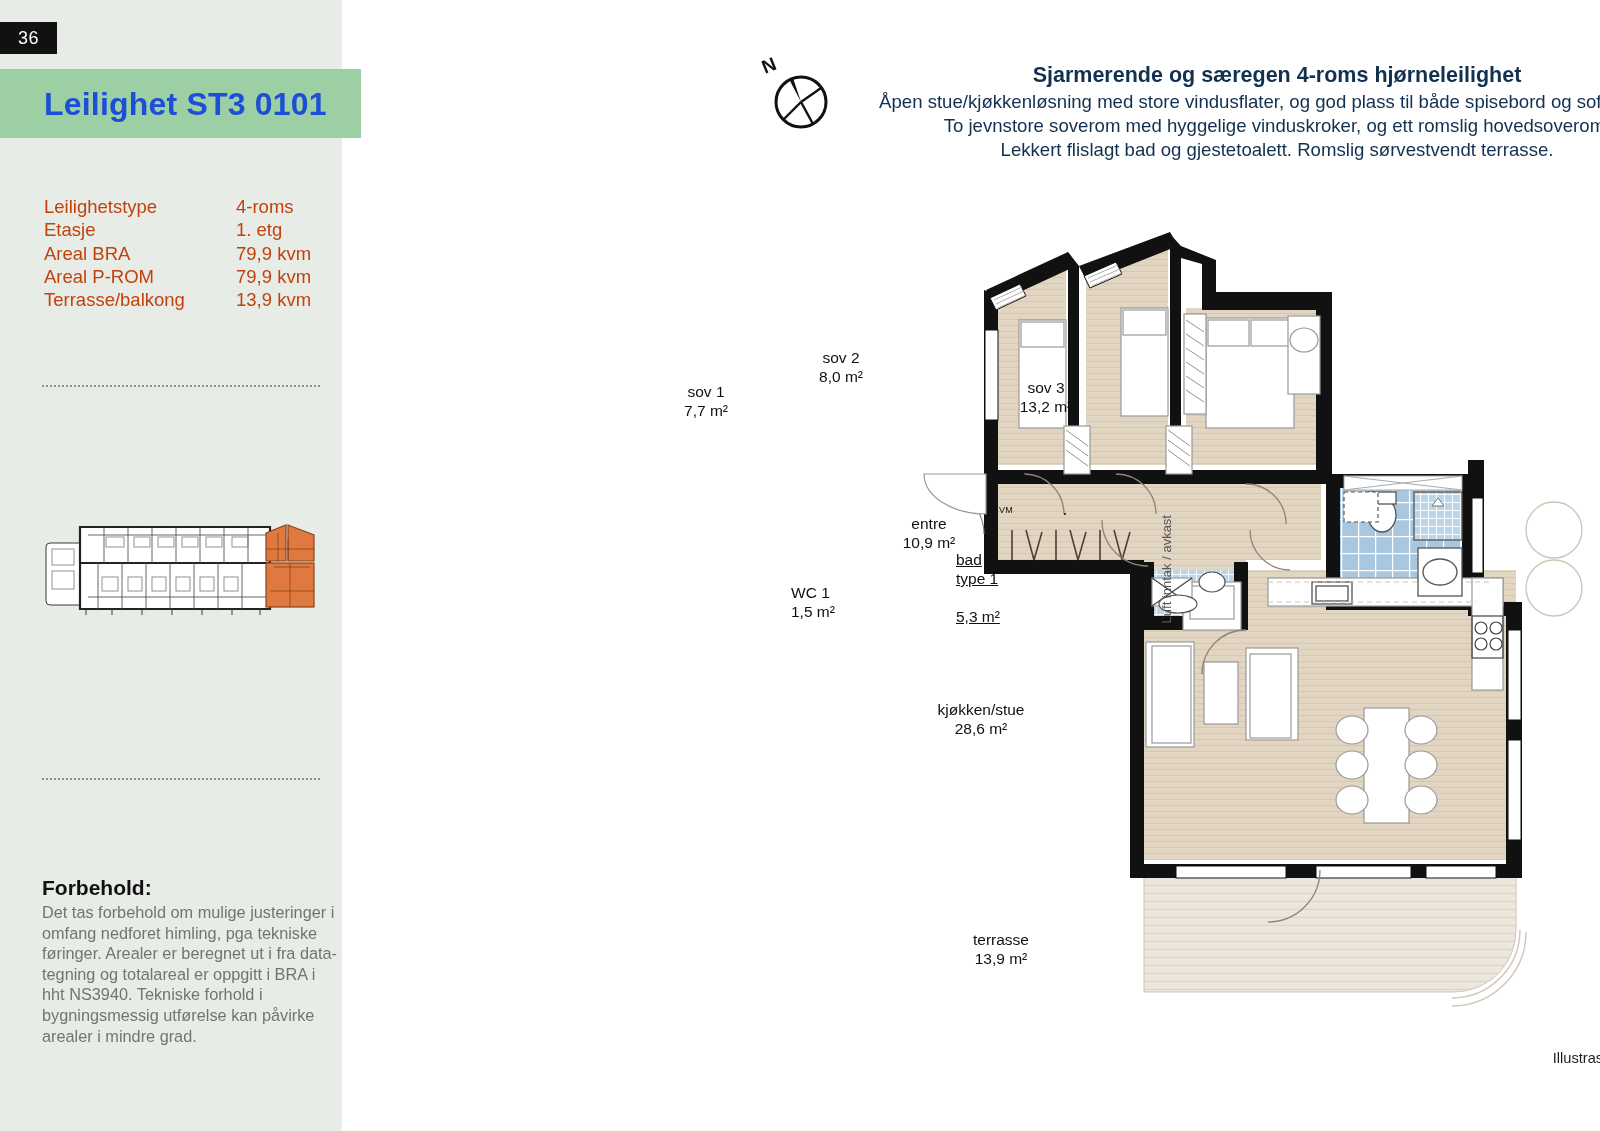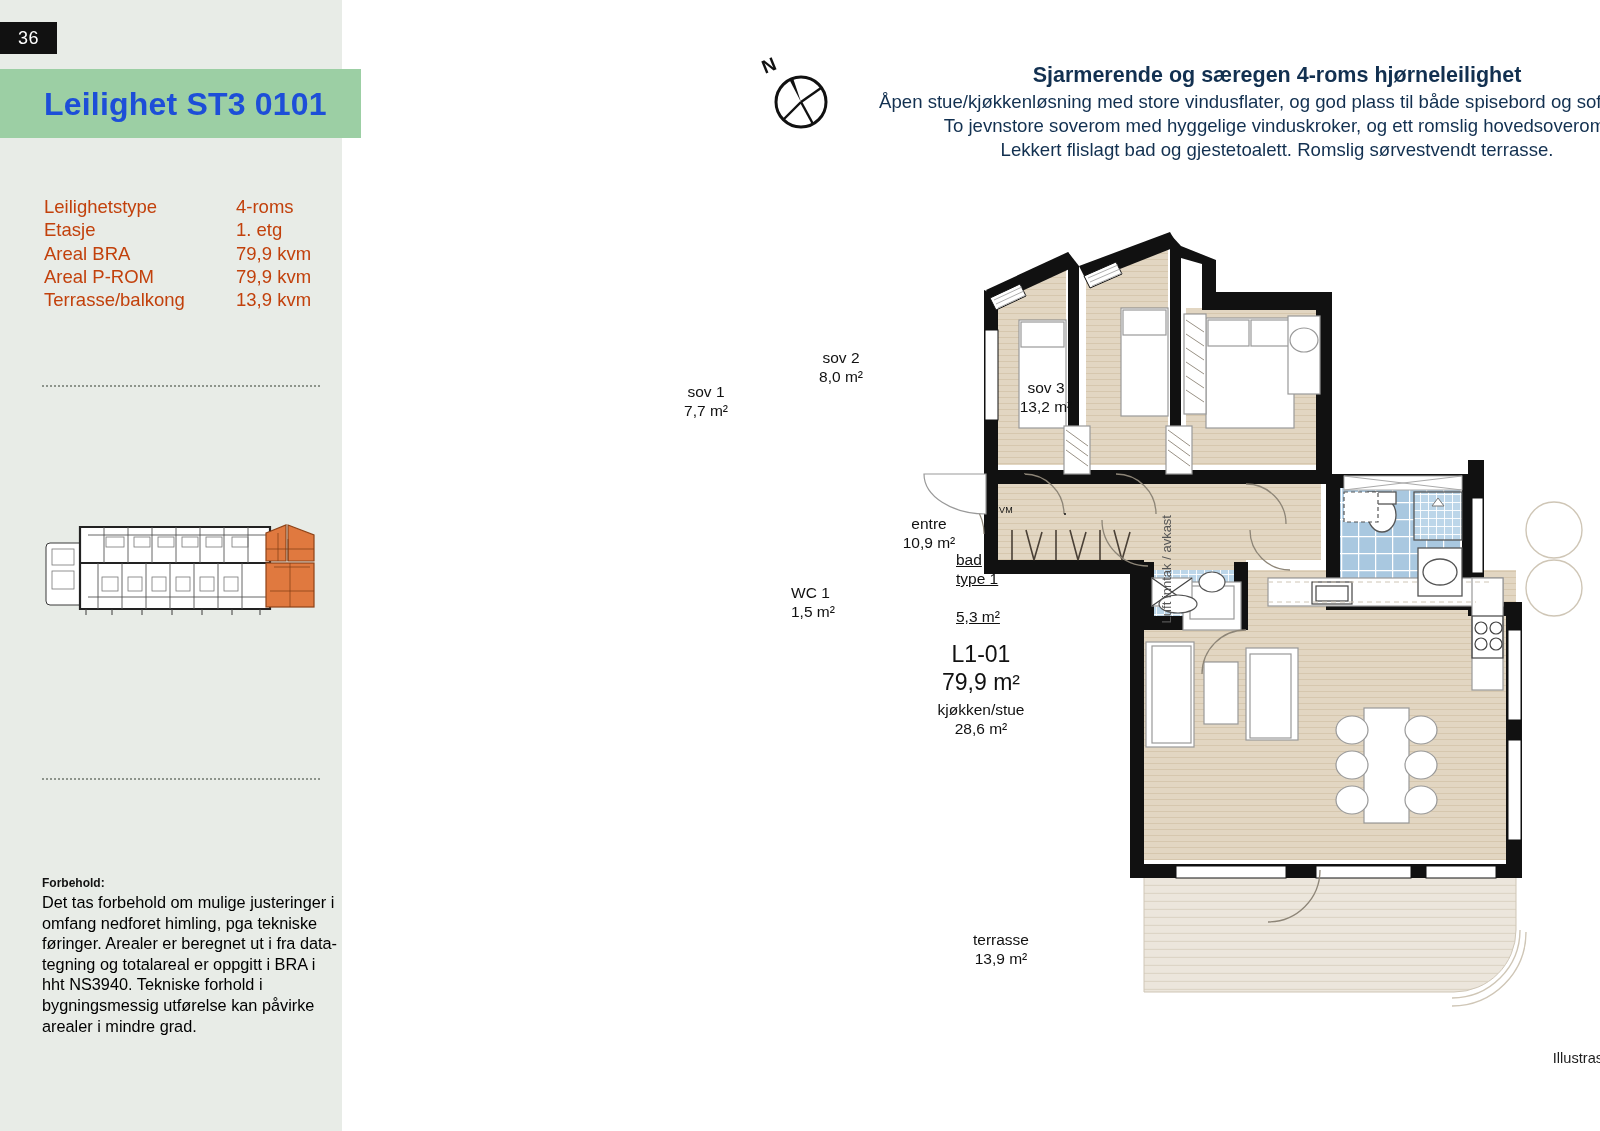--- a/index.html
+++ b/index.html
@@ -20,22 +20,22 @@
 
   .dots{position:absolute;left:42px;width:278px;height:1px;
         border-top:2px dotted #8d948c;}
   #dots1{top:385px;}
   #dots2{top:778px;}
 
   
   #keyplan{position:absolute;left:42px;top:505px;width:280px;height:112px;}
 
   #forbehold{position:absolute;left:42px;top:876px;width:300px;}
-  #forbehold-title{font-size:12px;font-weight:bold;color:#111;margin-bottom:2px;}
-  #forbehold-body{font-size:16.3px;color:#000000;line-height:20.6px;}
+  #forbehold-title{font-size:21px;font-weight:bold;color:#111;margin-bottom:2px;}
+  #forbehold-body{font-size:16.3px;color:#737373;line-height:20.6px;}
 
   
   #main{position:absolute;left:361px;top:0;width:1239px;height:1131px;background:#ffffff;}
 
   #compass{position:absolute;left:398px;top:52px;width:78px;height:82px;}
 
   #heading{position:absolute;left:476px;top:63px;width:880px;text-align:center;
            font-size:21.5px;font-weight:bold;color:#123050;}
   #desc{position:absolute;left:476px;top:90px;width:880px;text-align:center;
         font-size:18.6px;color:#123050;line-height:24.2px;}
@@ -417,24 +417,20 @@
     <span style="white-space:pre-line;">bad
 type 1</span><br>
     <span>5,3 m²</span>
   </div>
 
   <div class="plan-label lbl-room" style="left:430px;top:583px;width:86px;text-align:left;">
     <span>WC 1</span><br>
     <span>1,5 m²</span>
   </div>
 
-  <div class="plan-label lbl-big" style="left:530px;top:640px;width:180px;">
-    <span>L1-01</span><br>
-    <span>79,9 m²</span>
-  </div>
 
   <div class="plan-label lbl-room" style="left:530px;top:700px;width:180px;">
     <span>kjøkken/stue</span><br>
     <span>28,6 m²</span>
   </div>
 
   <div class="plan-label lbl-room" style="left:570px;top:930px;width:140px;">
     <span>terrasse</span><br>
     <span>13,9 m²</span>
   </div>

